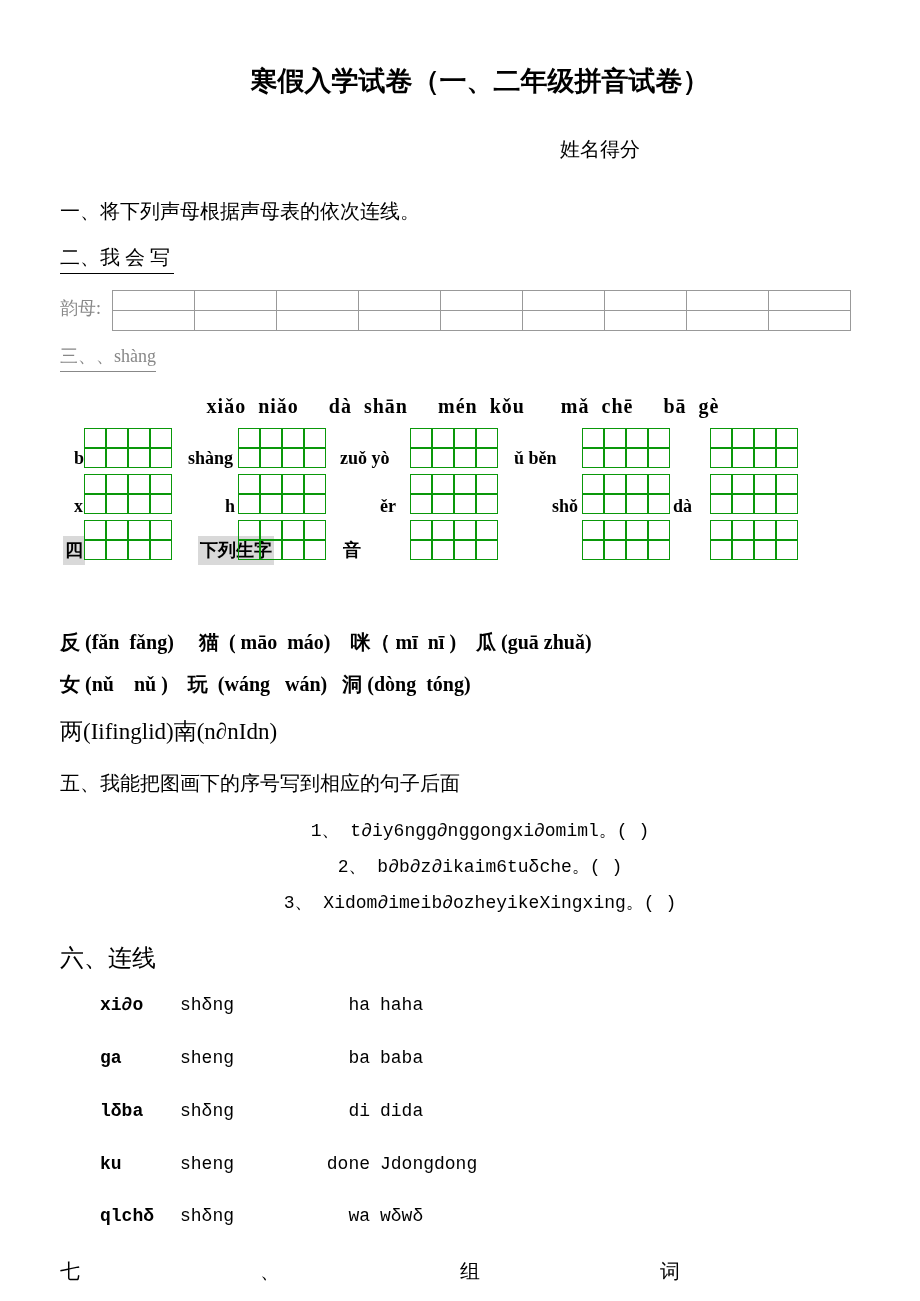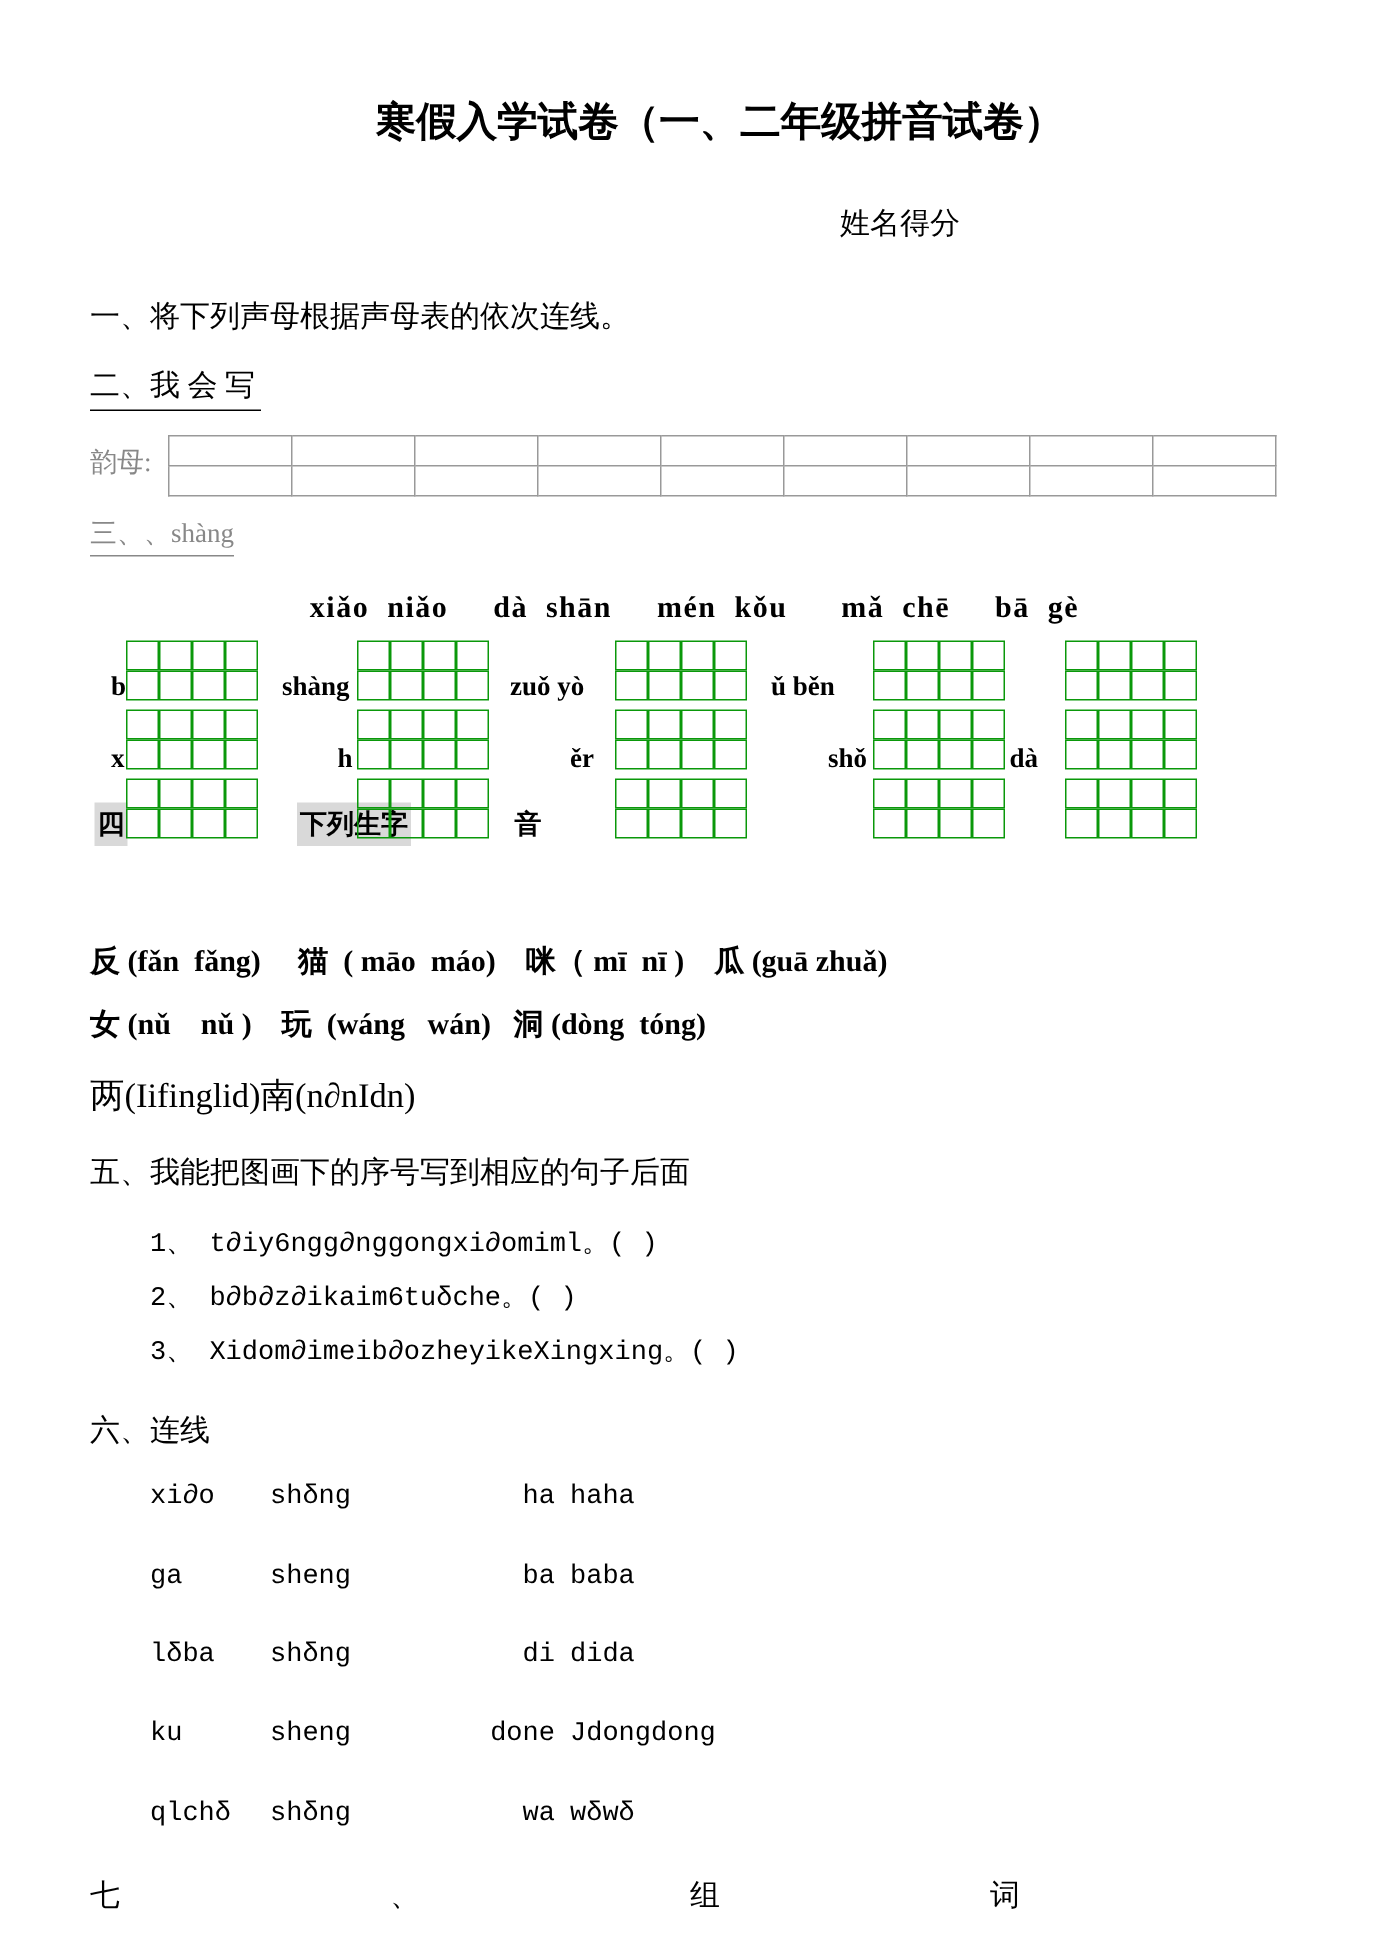--- a/index.html
+++ b/index.html
@@ -105,30 +105,31 @@
   
   .q4 { margin-top: 8px; font-weight: bold; font-size: 20px; white-space: pre; }
   .q-two { font-size: 23px; margin-top: 14px; }
   .q5 { margin-top: 16px; font-size: 20px; }
   .list-block {
     margin-top: 14px;
     margin-left: 40px;
     font-family: "Courier New", monospace;
     font-size: 18px;
     line-height: 2.0;
-  }
-  .q6 { margin-top: 18px; font-size: 20px; }
+    text-align: center;
+  }
+  .q6 { margin-top: 18px; font-size: 24px; }
   .match-block {
     margin-top: 14px;
     margin-left: 40px;
     font-family: "Courier New", monospace;
     font-size: 18px;
   }
   .match-row { display:flex; margin-bottom: 24px; }
-  .mc1 { width: 80px; }
+  .mc1 { width: 80px; font-weight: bold; }
   .mc2 { width: 140px; }
   .mc3 { width: 60px; text-align:right; padding-right:10px;}
   .mc4 { }
   .q7 {
     display: flex;
     justify-content: space-between;
     margin-top: 10px;
     font-size: 20px;
     padding-right: 180px;
   }

